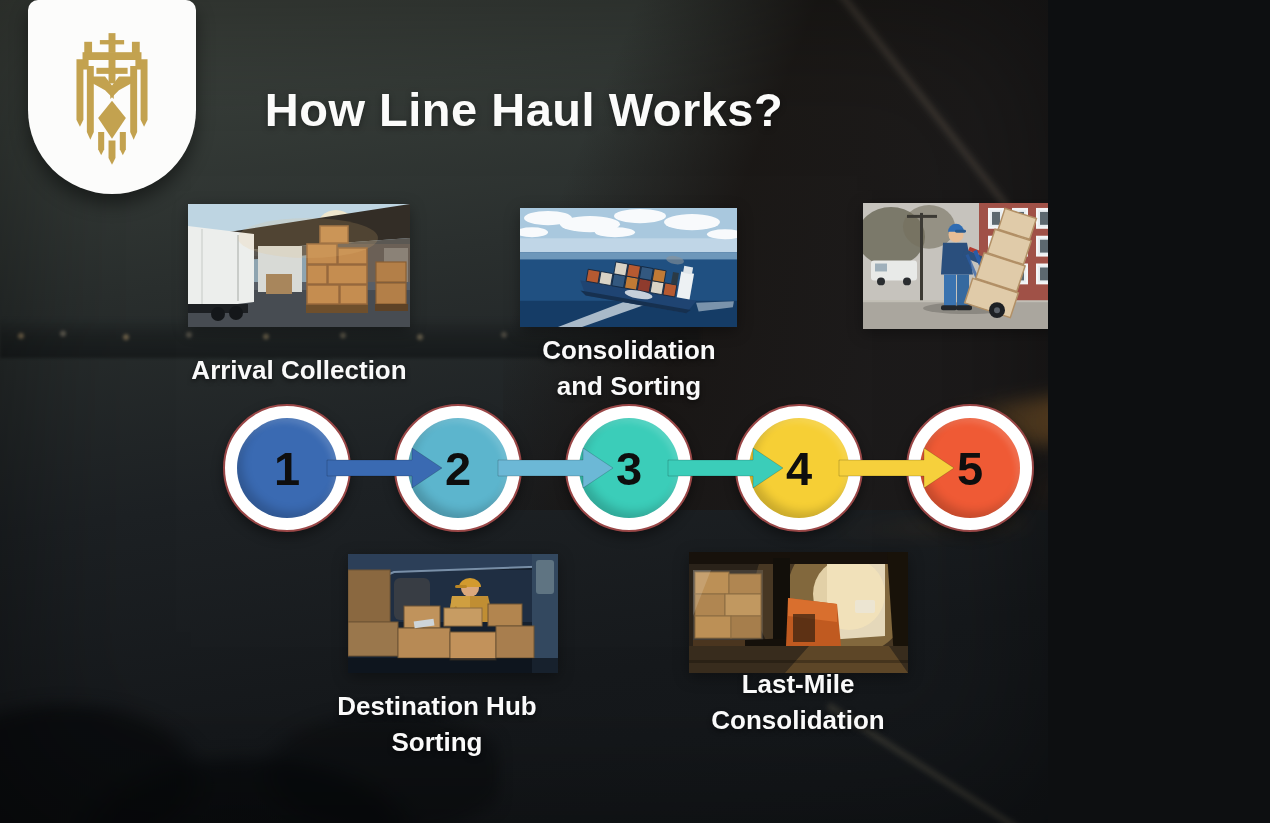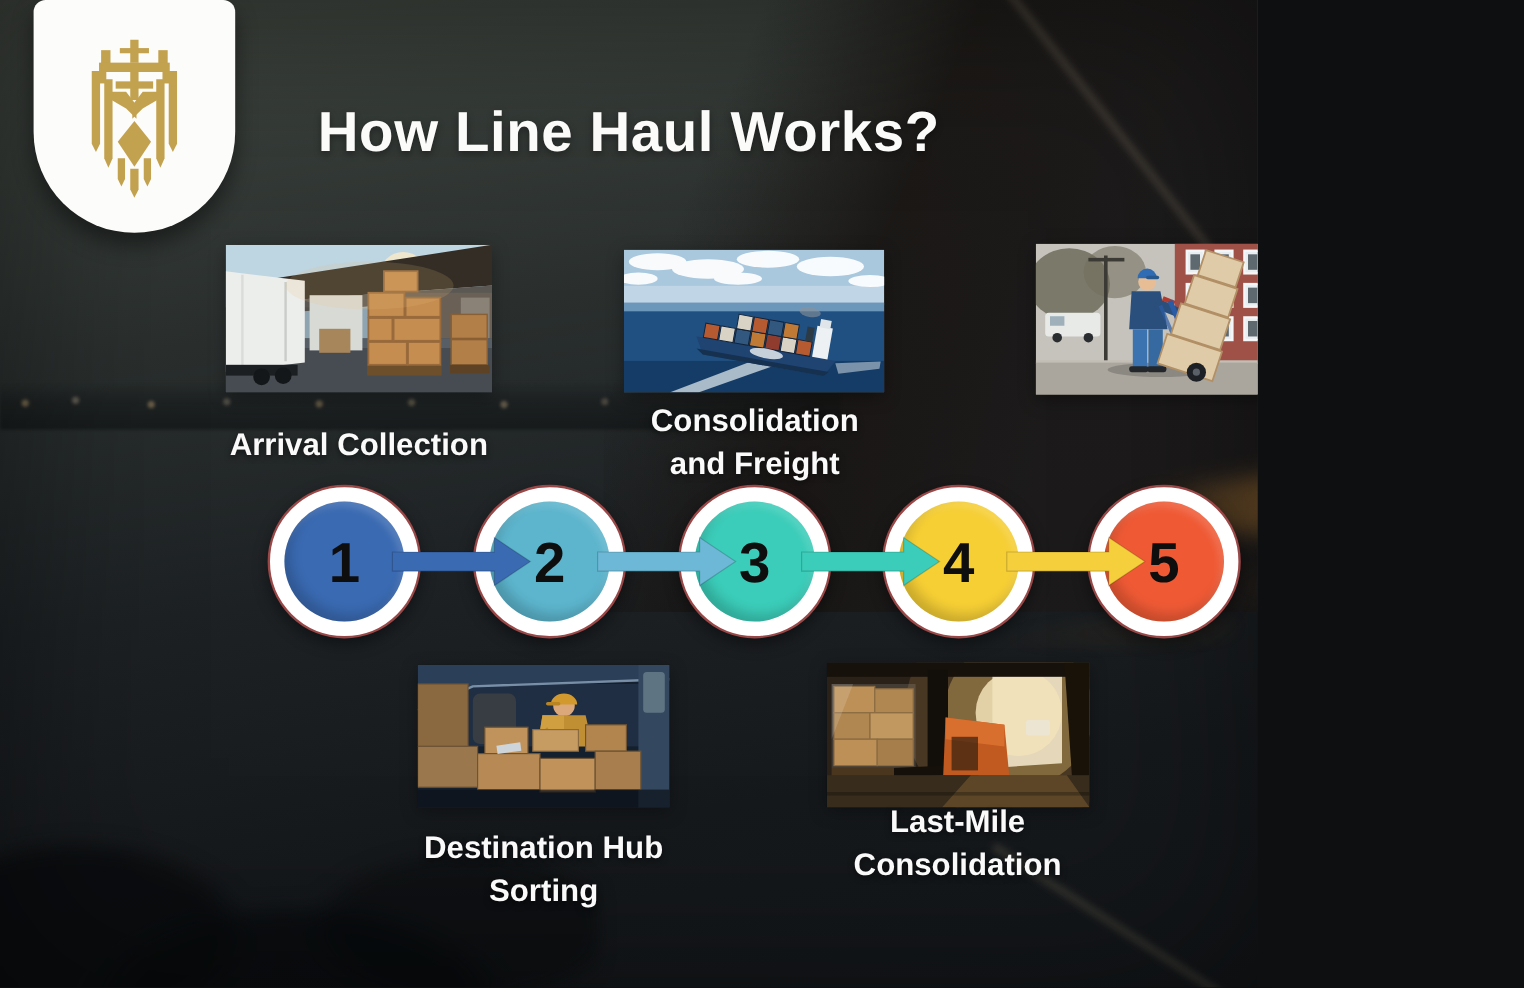--- a/index.html
+++ b/index.html
@@ -81,21 +81,21 @@
   .m5 { left:689px; top:552px; width:219px; height:121px; }
   .label {
     position:absolute; height:76px; display:flex; flex-direction:column;
     justify-content:center; align-items:center; text-align:center;
     color:#fafafa; font-size:26px; font-weight:bold; line-height:36px;
     text-shadow:0 2px 5px rgba(0,0,0,.55); white-space:nowrap;
   }
   .l1 { left:168px; top:332px; width:262px; }
   .l2 { left:505px; top:330px; width:248px;align-items:center; }
   .l3 { left:842px; top:330px; width:264px; }
-  .l4 { left:324px; top:686px; width:258px; }
+  .l4 { left:308px; top:686px; width:258px; }
   .l5 { left:666px; top:662px; width:264px;justify-content:flex-end; }
 
   
   .process { position:absolute; inset:0; }
   .circle {
     position:absolute; top:404px; width:128px; height:128px; border-radius:50%;
     background:#ffffff; border:2px solid #9a4747;
     box-shadow:0 5px 12px rgba(0,0,0,.4);
   }
   .circle .inner {
@@ -370,21 +370,21 @@
       <rect y="108" width="219" height="3" fill="#000000" opacity=".25"></rect>
     </svg>
   </div>
 
   <div class="label l1">
     <div>Arrival Collection</div>
       <div></div>
   </div>
   <div class="label l2">
     <div>Consolidation</div>
-      <div>and Freight</div>
+      <div>and Sorting</div>
   </div>
   <div class="label l3">
   </div>
   <div class="label l4">
     <div>Destination Hub</div>
       <div>Sorting</div>
   </div>
   <div class="label l5">
     <div>Last-Mile</div>
       <div>Consolidation</div>

